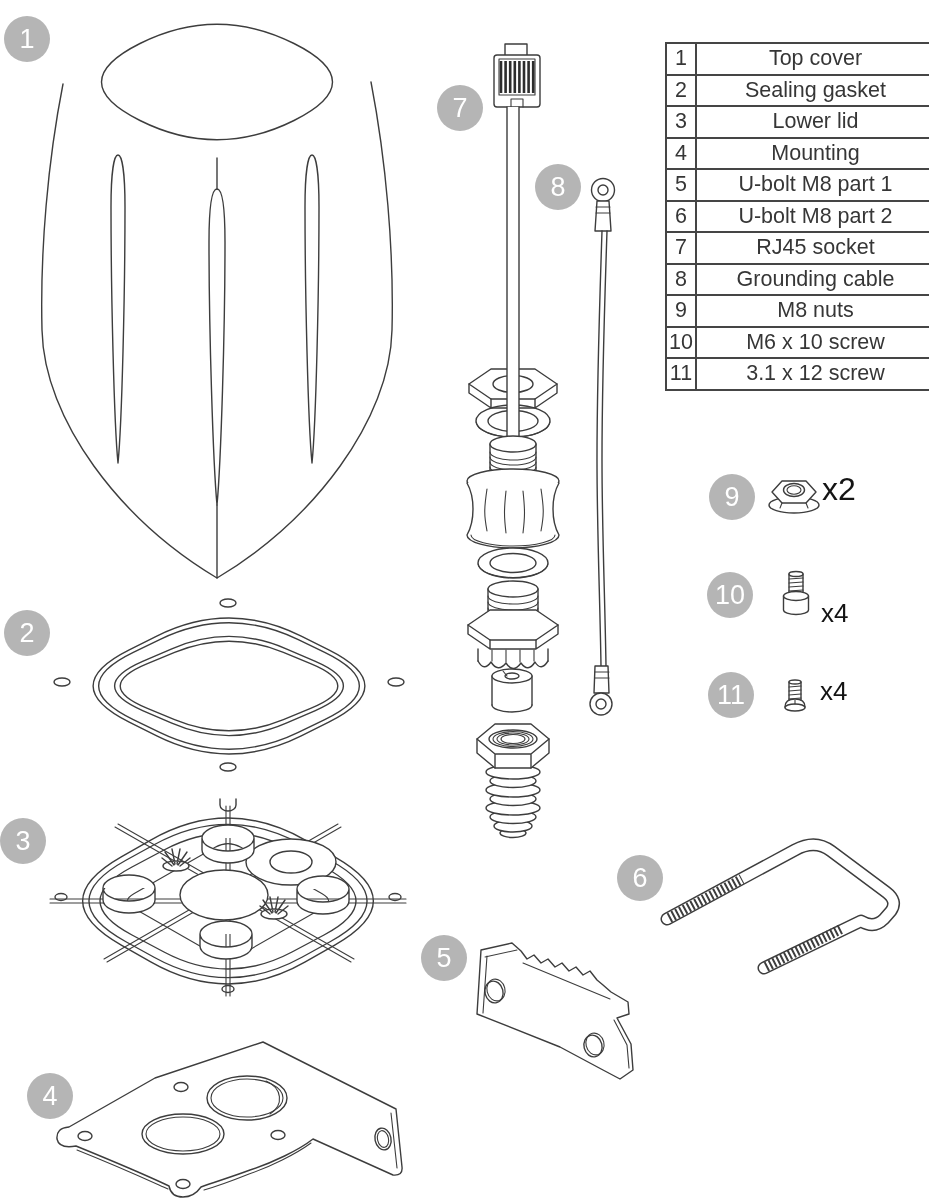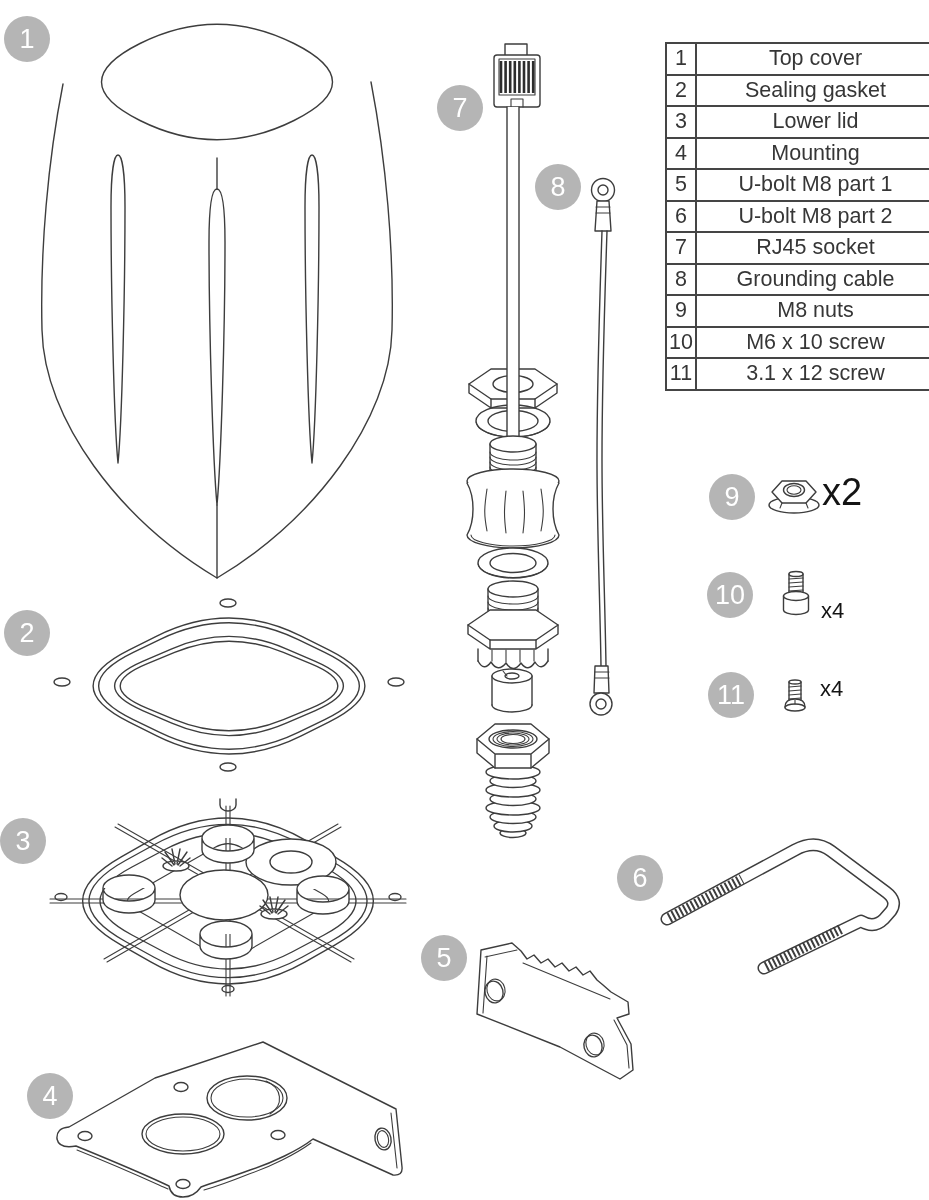--- a/index.html
+++ b/index.html
@@ -21,22 +21,22 @@
          color:#ffffff;display:flex;align-items:center;justify-content:center;
          font-size:27px;line-height:1;user-select:none;}
   
   table.parts{position:absolute;left:665px;top:42px;border-collapse:collapse;background:#fff;}
   table.parts td{border:2px solid #454545;height:29.5px;padding:0 6px;
                  font-size:21.5px;color:#363636;text-align:center;white-space:nowrap;}
   table.parts td.num{width:24px;min-width:24px;padding:0 2px;}
   table.parts td.name{width:225px;min-width:225px;}
   
   .qty{position:absolute;color:#141414;line-height:1;}
-  .qty-lg{font-size:38px;}
-  .qty-md{font-size:22px;}
+  .qty-lg{font-size:32px;}
+  .qty-md{font-size:26px;}
 </style>
 </head>
 <body>
 
 <div class="canvas">
 
   <svg class="art ln" viewBox="0 0 929 1200" xmlns="http://www.w3.org/2000/svg">
 
     <g>
       <path d="M 294,43.5 L 294,43.5 Q 371,82 294,120.5 L 294,120.5 Q 217,159 140,120.5 L 140,120.5 Q 63,82 140,43.5 L 140,43.5 Q 217,5 294,43.5 Z"></path>

